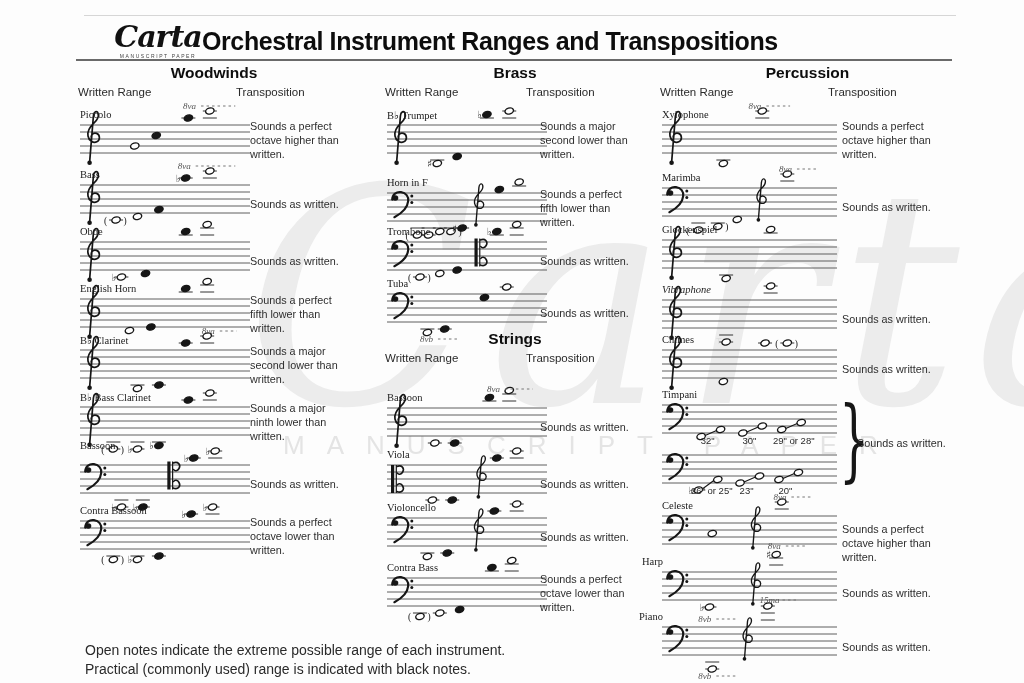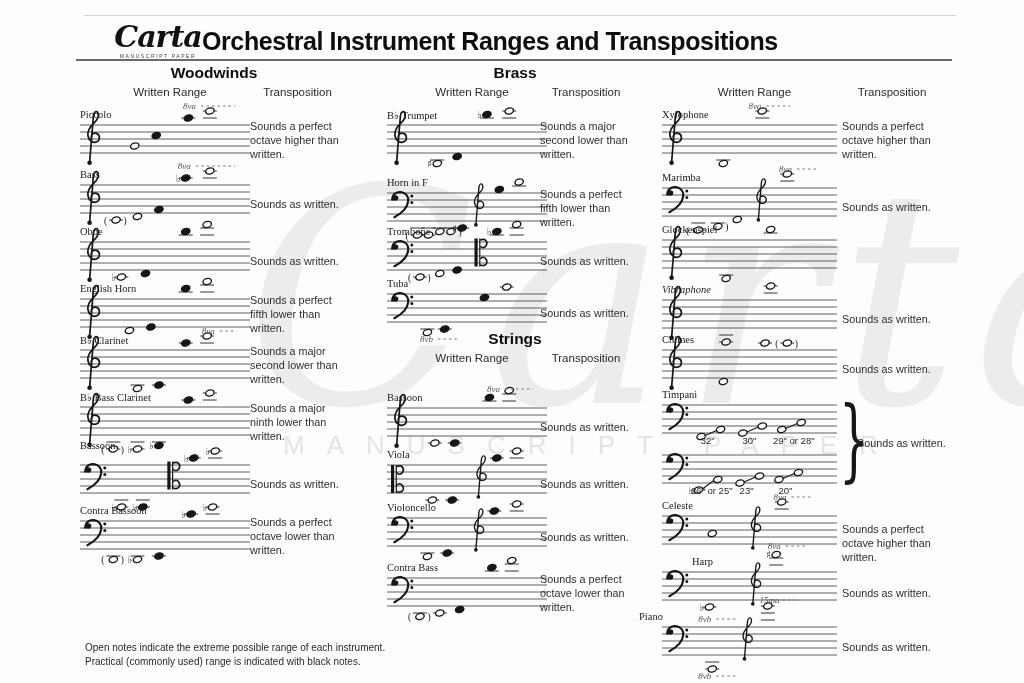--- a/index.html
+++ b/index.html
@@ -15,27 +15,27 @@
         letter-spacing:-0.4px;color:#0d0d0d;white-space:nowrap;}
   #watermark{position:absolute;left:245px;top:150px;z-index:0;
         font-family:"DejaVu Serif",serif;font-style:italic;font-size:300px;
         letter-spacing:14px;color:#ececec;pointer-events:none;line-height:1;}
   #watermark-sub{position:absolute;left:283px;top:430px;z-index:0;
         font-size:26px;letter-spacing:22px;color:#e4e4e4;pointer-events:none;}
   #watermark-tm{position:absolute;left:716px;top:336px;z-index:0;font-size:9px;
         letter-spacing:1px;color:#dcdcdc;pointer-events:none;}
   #cols{position:absolute;left:0;top:0;width:1024px;height:683px;z-index:1;}
   .sec-title{position:absolute;text-align:center;font-size:15.5px;font-weight:bold;color:#0d0d0d;}
-  .subhead{position:absolute;text-align:center;font-size:11.5px;color:#2a2a2a;}
+  .subhead{position:absolute;font-size:11.5px;color:#2a2a2a;}
   .inst-label{position:absolute;font-family:"Liberation Serif",serif;font-size:10.5px;color:#222;white-space:nowrap;}
   .transpo{position:absolute;font-size:10.8px;line-height:1.3;color:#2e2e2e;}
   .staff-svg{position:absolute;overflow:visible;}
   .brace{position:absolute;font-family:"DejaVu Serif",serif;font-size:86px;font-weight:normal;
         color:#161616;transform:scale(0.55,1.05);transform-origin:left top;line-height:1;}
-  #footnote{position:absolute;left:85px;top:641px;font-size:10px;line-height:1.35;
+  #footnote{position:absolute;left:85px;top:641px;font-size:14px;line-height:1.35;
         color:#2a2a2a;white-space:pre-line;}
 </style>
 </head>
 <body>
 
 <div id="page">
   <div class="hairline" style="left:84px;top:15px;width:872px;"></div>
 
   <div id="logo">
     <div class="script">Carta</div>
@@ -485,20 +485,21 @@
         <line x1="45.8" y1="57" x2="59.8" y2="57" stroke="#333" stroke-width="1"></line>
         <ellipse cx="52.8" cy="57" rx="4.3" ry="3" transform="rotate(-17 52.8 57)" fill="#fff" stroke="#161616" stroke-width="1.4"></ellipse>
         <ellipse cx="72.64" cy="53.5" rx="4.3" ry="3" transform="rotate(-17 72.64 53.5)" fill="#161616" stroke="#161616" stroke-width="1.4"></ellipse>
         <line x1="97.88" y1="15" x2="111.88" y2="15" stroke="#333" stroke-width="1"></line>
         <ellipse cx="104.88" cy="11.5" rx="4.3" ry="3" transform="rotate(-17 104.88 11.5)" fill="#161616" stroke="#161616" stroke-width="1.4"></ellipse>
         <line x1="117.72" y1="15" x2="131.72" y2="15" stroke="#333" stroke-width="1"></line>
         <line x1="117.72" y1="8" x2="131.72" y2="8" stroke="#333" stroke-width="1"></line>
         <ellipse cx="124.72" cy="4.5" rx="4.3" ry="3" transform="rotate(-17 124.72 4.5)" fill="#fff" stroke="#161616" stroke-width="1.4"></ellipse>
       </svg>
       <div class="transpo" style="left: 540px; top: 572px; width: 92px;">Sounds a perfect octave lower than written.</div>
+      <div class="sec-title" style="left: 660px; top: 64px; width: 295px;">Percussion</div>
       <div class="subhead" style="left: 660px; top: 86px; width: 189px;">Written Range</div>
       <div class="subhead" style="left: 828px; top: 86px; width: 128px;">Transposition</div>
       <div class="inst-label" style="left: 662px; top: 109px;">Xylophone</div>
       <svg width="201" height="84" class="staff-svg" style="left: 662px; top: 103px;">
         <line x1="0" y1="22" x2="175" y2="22" stroke="#5f5f5f" stroke-width="1"></line>
         <line x1="0" y1="29" x2="175" y2="29" stroke="#5f5f5f" stroke-width="1"></line>
         <line x1="0" y1="36" x2="175" y2="36" stroke="#5f5f5f" stroke-width="1"></line>
         <line x1="0" y1="43" x2="175" y2="43" stroke="#5f5f5f" stroke-width="1"></line>
         <line x1="0" y1="50" x2="175" y2="50" stroke="#5f5f5f" stroke-width="1"></line>
         <g transform="translate(1,0)">
@@ -672,21 +673,21 @@
           <circle cx="8.6" cy="59.8" r="2.3" fill="#161616"></circle>
         </g>
         <ellipse cx="50.24" cy="39.5" rx="4.3" ry="3" transform="rotate(-17 50.24 39.5)" fill="#fff" stroke="#161616" stroke-width="1.4"></ellipse>
         <line x1="112.74000000000001" y1="15" x2="126.74000000000001" y2="15" stroke="#333" stroke-width="1"></line>
         <line x1="112.74000000000001" y1="8" x2="126.74000000000001" y2="8" stroke="#333" stroke-width="1"></line>
         <ellipse cx="119.74000000000001" cy="8" rx="4.3" ry="3" transform="rotate(-17 119.74000000000001 8)" fill="#fff" stroke="#161616" stroke-width="1.4"></ellipse>
         <text x="111.39999999999999" y="6" font-size="9" font-style="italic" font-family="&quot;Liberation Serif&quot;,serif" fill="#555">8va</text>
         <line x1="129.39999999999998" y1="3" x2="150.32" y2="3" stroke="#777" stroke-width="1" stroke-dasharray="2.5,3"></line>
       </svg>
       <div class="transpo" style="left: 842px; top: 522px; width: 100px;">Sounds a perfect octave higher than written.</div>
-      <div class="inst-label" style="left: 692px; top: 556px; text-align: center;">Harp</div>
+      <div class="inst-label" style="left: 642px; top: 556px; text-align: center;">Harp</div>
       <svg width="201" height="84" class="staff-svg" style="left: 662px; top: 550px;">
         <line x1="0" y1="22" x2="175" y2="22" stroke="#5f5f5f" stroke-width="1"></line>
         <line x1="0" y1="29" x2="175" y2="29" stroke="#5f5f5f" stroke-width="1"></line>
         <line x1="0" y1="36" x2="175" y2="36" stroke="#5f5f5f" stroke-width="1"></line>
         <line x1="0" y1="43" x2="175" y2="43" stroke="#5f5f5f" stroke-width="1"></line>
         <line x1="0" y1="50" x2="175" y2="50" stroke="#5f5f5f" stroke-width="1"></line>
         <g transform="translate(1,0)">
           <path d="M4.2 28.6 C4.4 23 8.6 20.6 13 21.2 C18 21.9 20.6 25.6 20.2 30 C19.6 36.4 13.6 42.4 6.4 46.2" fill="none" stroke="#161616" stroke-width="2.2" stroke-linecap="round"></path>
           <ellipse cx="7.2" cy="27" rx="3.1" ry="2.7" fill="#161616"></ellipse>
           <circle cx="23.8" cy="25" r="1.5" fill="#161616"></circle>

